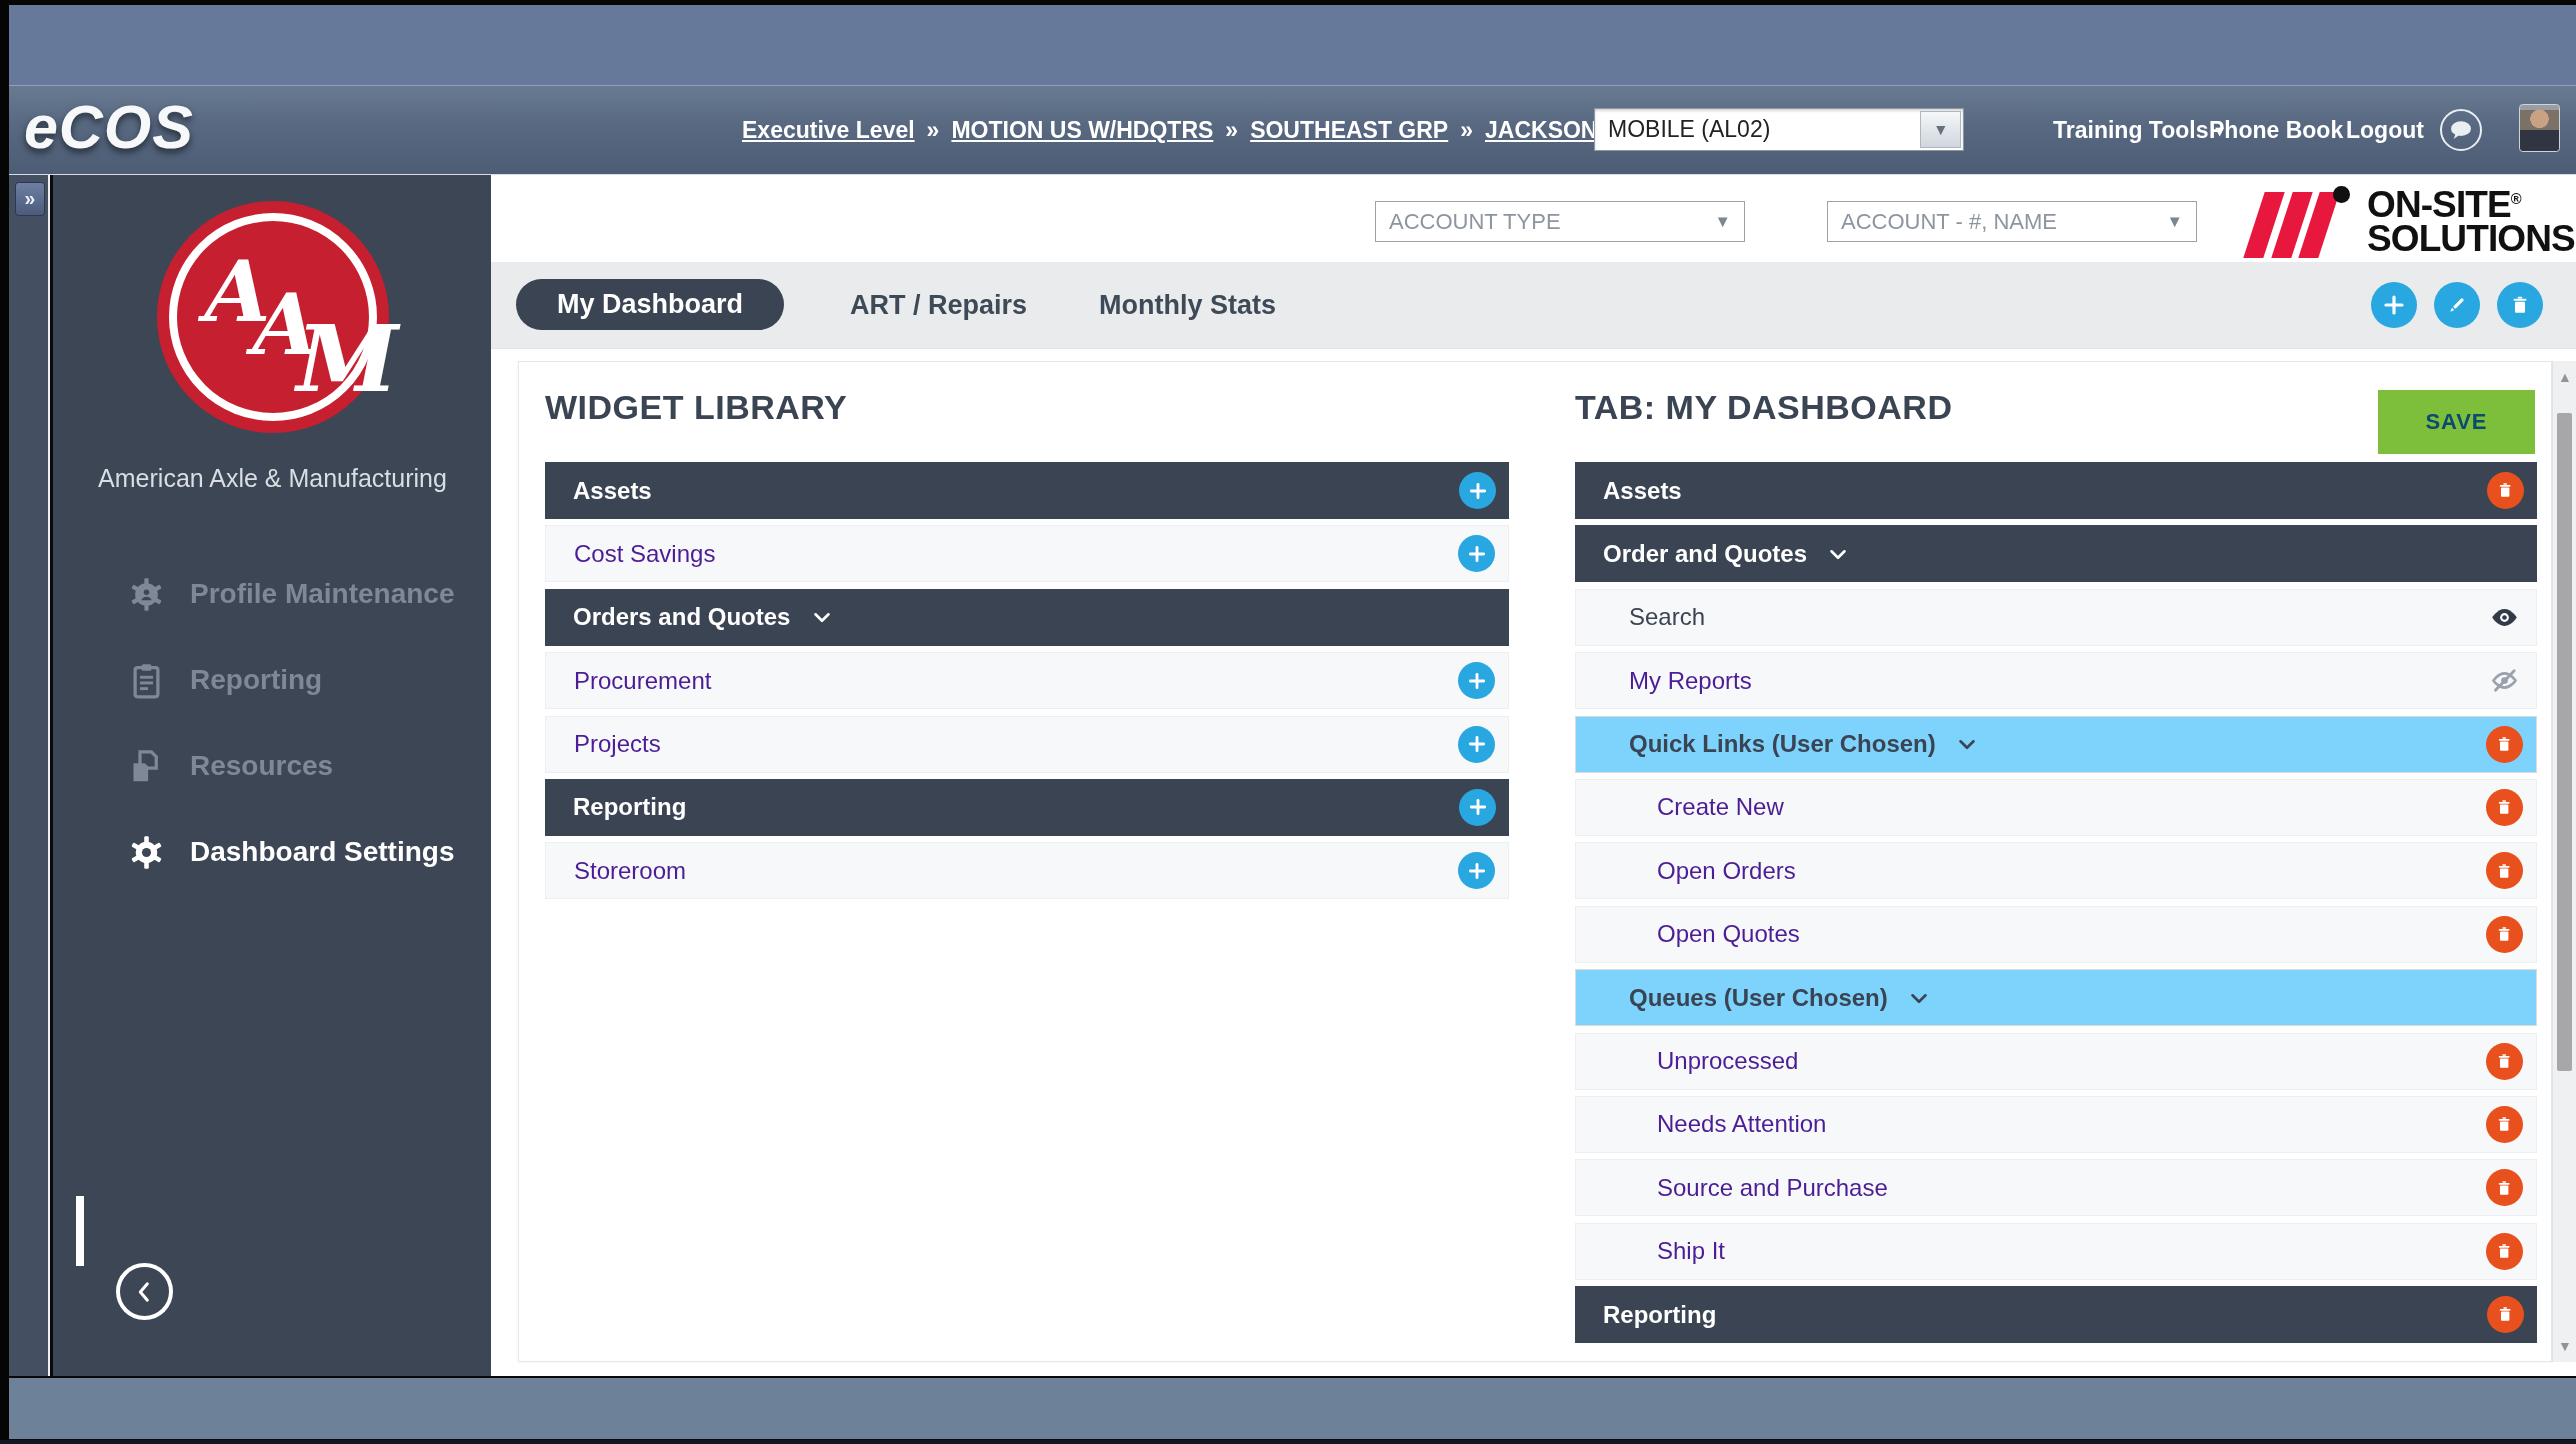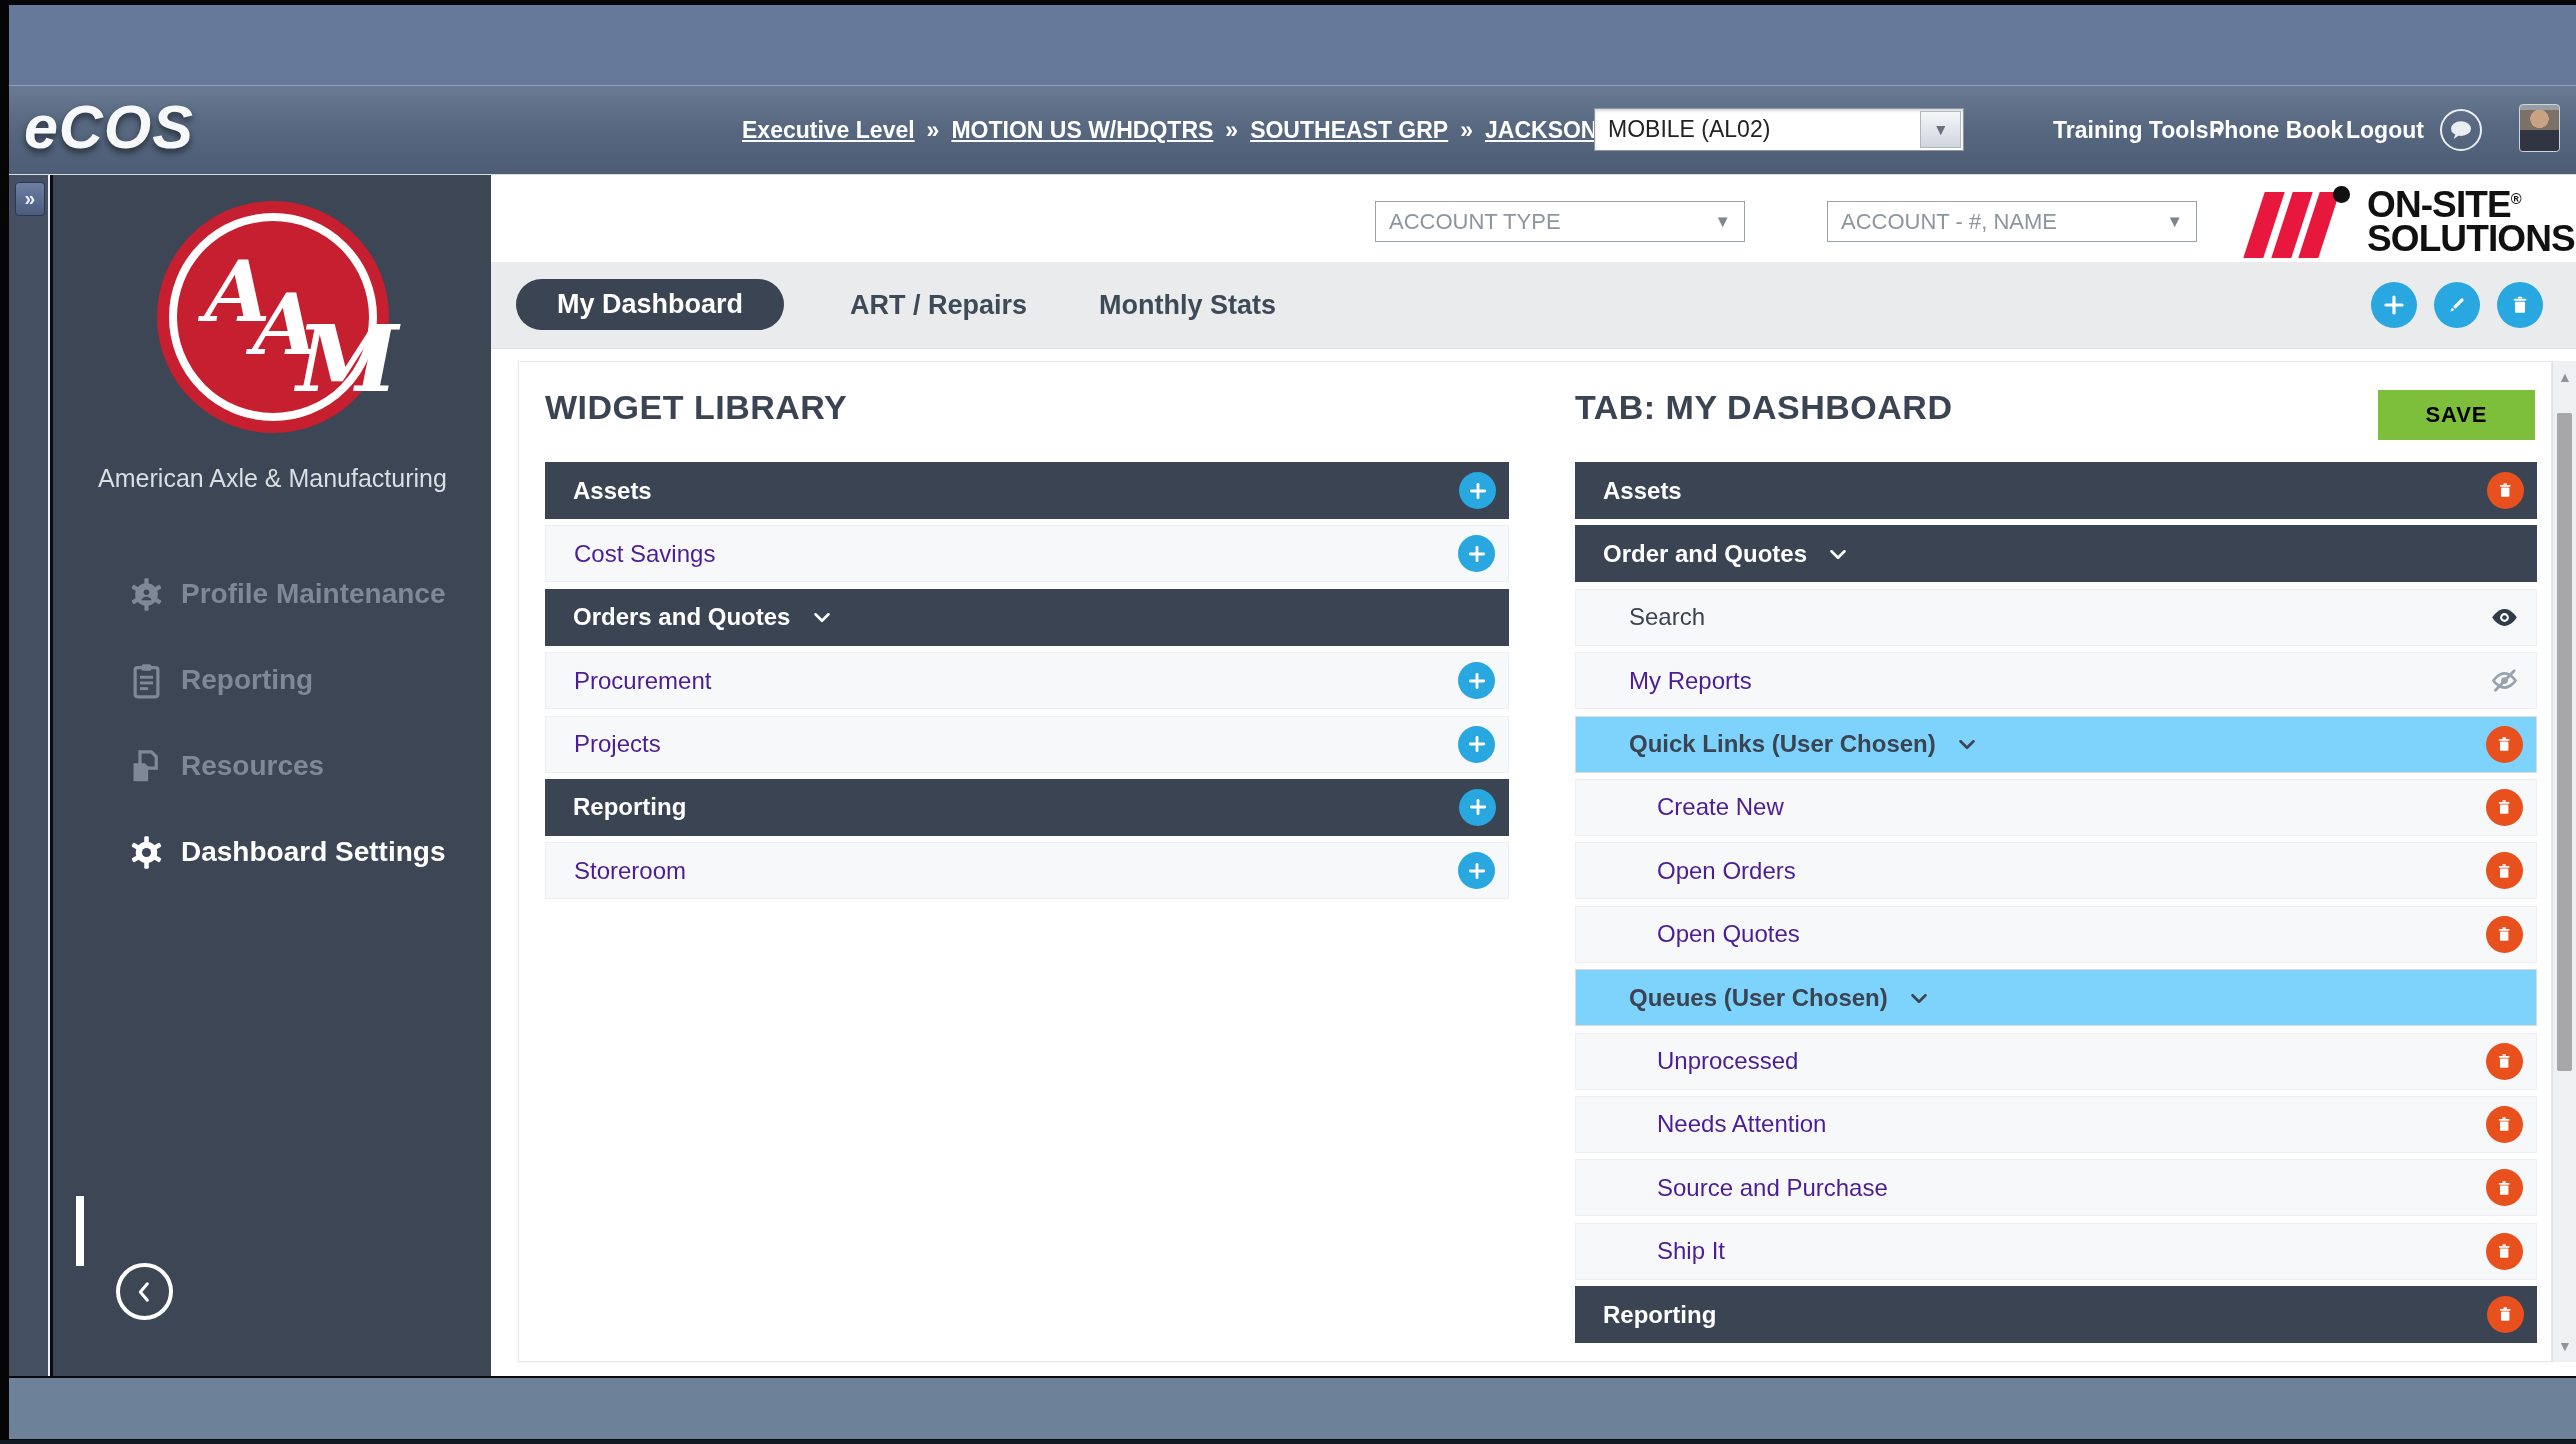--- a/index.html
+++ b/index.html
@@ -48,21 +48,21 @@
   .sidebar{position:absolute;left:53px;top:173px;width:439px;height:1203px;background:#3d4654;}
   .aam{position:absolute;left:50%;transform:translateX(-50%);top:28px;width:232px;height:232px;
        border-radius:50%;background:#c61f30;}
   .aam .ring{position:absolute;inset:12px;border:8.3px solid #fff;border-radius:50%;}
   .aam .ltr{position:absolute;color:#fff;font-family:"DejaVu Serif",serif;font-style:italic;font-weight:700;line-height:1;}
   .aam .l1{left:48px;top:48px;font-size:85px;}
   .aam .l2{left:96px;top:81px;font-size:85px;}
   .aam .l3{left:140px;top:112px;font-size:92px;}
   .org-name{position:absolute;left:0;top:291px;width:100%;text-align:center;color:#d9dee5;font-size:25px;}
   .menu{position:absolute;left:0;top:378px;width:100%;}
-  .menu-item{position:relative;height:86px;display:flex;align-items:center;gap:15px;padding-left:74px;
+  .menu-item{position:relative;height:86px;display:flex;align-items:center;gap:24px;padding-left:74px;
              color:#7e8896;font-size:28px;font-weight:600;cursor:pointer;box-sizing:border-box;}
   .menu-item .mi-icon{width:39px;height:39px;flex:none;display:flex;}
   .menu-item.active{color:#fff;}
   .active-bar{position:absolute;left:23px;top:645px;width:8.3px;height:70px;background:#fff;}
   .back-btn{position:absolute;left:63px;top:1090px;width:57px;height:57px;border-radius:50%;
             border:4.6px solid #fff;box-sizing:border-box;display:flex;align-items:center;justify-content:center;cursor:pointer;}
 
   
   .main{position:absolute;left:491px;top:173px;width:2085px;height:1203px;background:#fff;}
   .fselect{position:absolute;height:41px;background:#fff;border:0.9px solid #9aa3ac;box-sizing:border-box;
@@ -88,21 +88,21 @@
   .tf3{left:608px;}
   .round-btn{position:absolute;top:109px;width:46px;height:46px;border-radius:50%;background:#29a7e0;
              display:flex;align-items:center;justify-content:center;cursor:pointer;}
   .rb1{left:1880px;}.rb2{left:1943px;}.rb3{left:2006px;}
 
   .panel{position:absolute;left:27px;top:188px;width:2034px;height:1001px;background:#fff;
          border:0.9px solid #e4e7eb;box-shadow:0 0.9px 2.8px rgba(0,0,0,.06);box-sizing:border-box;}
   .col-title{position:absolute;top:26px;font-size:34px;font-weight:700;color:#3a4453;letter-spacing:0.5px;}
   .ct-left{left:26px;}
   .ct-right{left:1056px;}
-  .save-btn{position:absolute;left:1859px;top:28px;width:157px;height:50px;background:#7dbf3b;color:#000000;
+  .save-btn{position:absolute;left:1859px;top:28px;width:157px;height:64px;background:#7dbf3b;color:#0c4a6e;
             font-size:22px;font-weight:600;display:flex;align-items:center;justify-content:center;
             letter-spacing:0.9px;cursor:pointer;}
   .wlist{position:absolute;top:100px;}
   .wl-left{left:26px;width:964px;}
   .wl-right{left:1056px;width:962px;}
   .row{display:flex;align-items:center;height:57px;margin-bottom:6.4px;box-sizing:border-box;cursor:pointer;}
   .row.dark{background:#3a4453;}
   .row.light{background:#f6f8f9;border:0.9px solid #eceef1;}
   .row.gray{background:#7dd3fc;border:0.9px solid #dbdbde;}
   .row .lbl{font-size:24px;color:#4c1d95;white-space:nowrap;}

